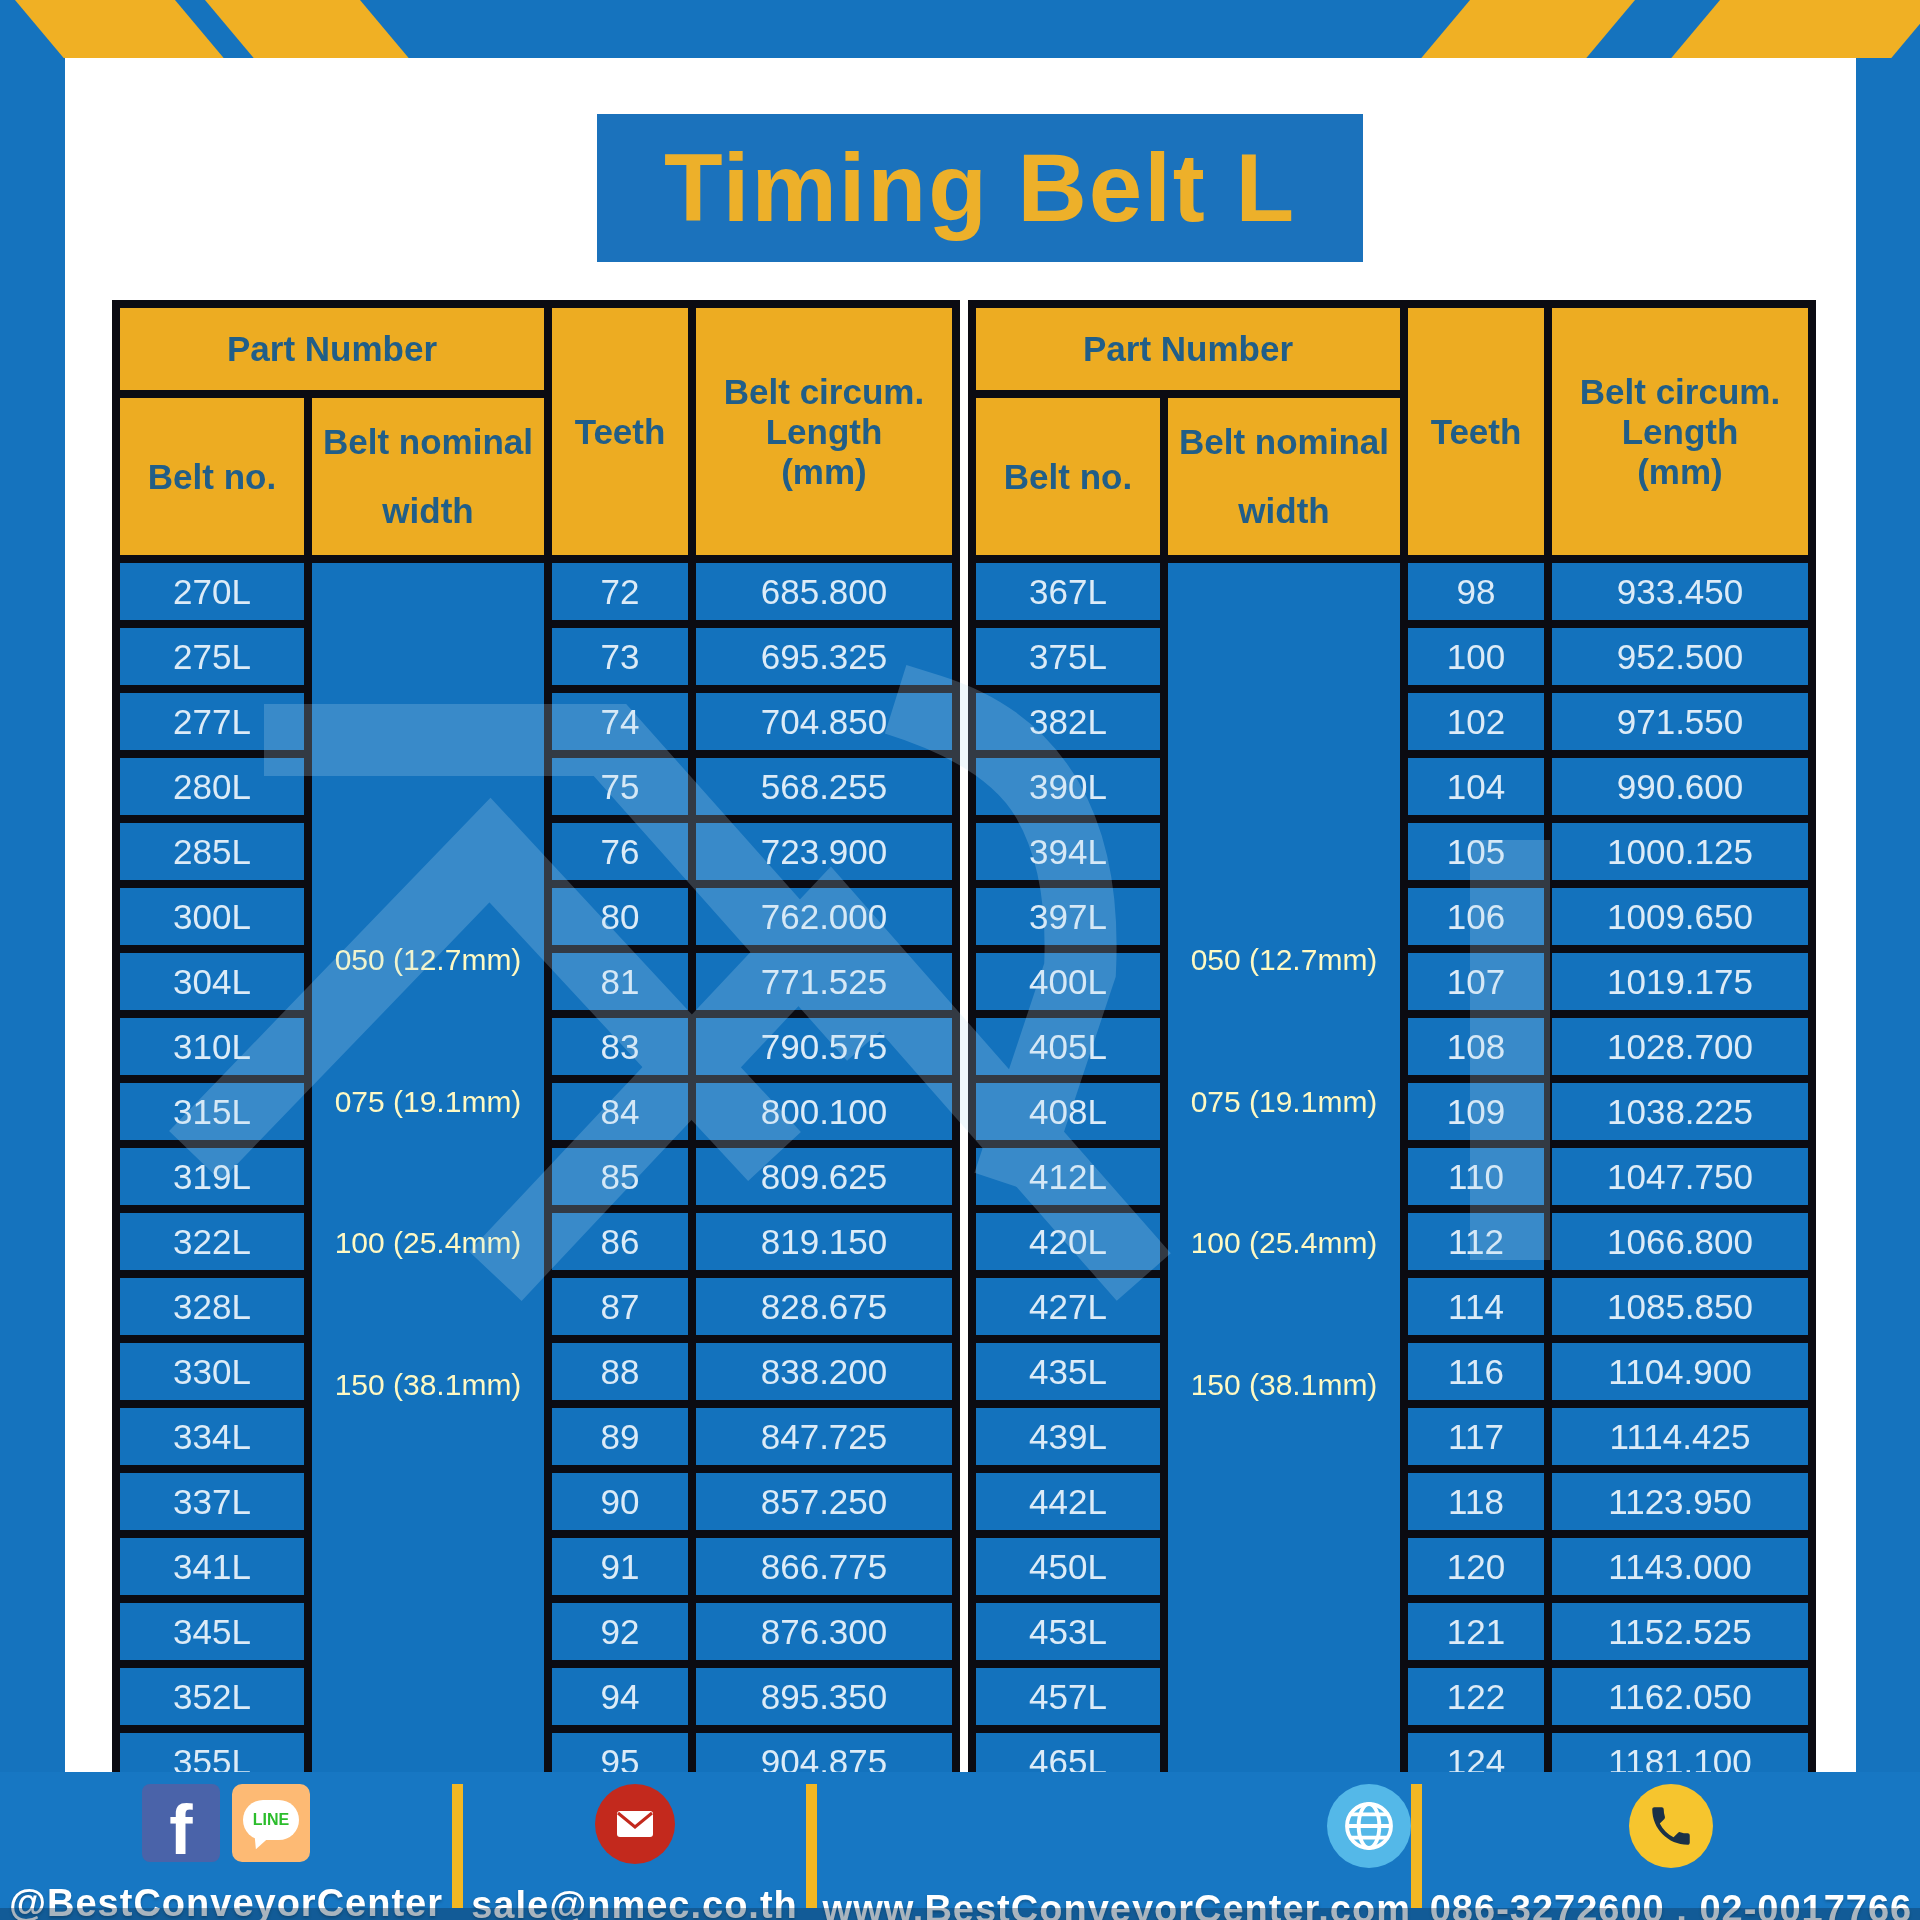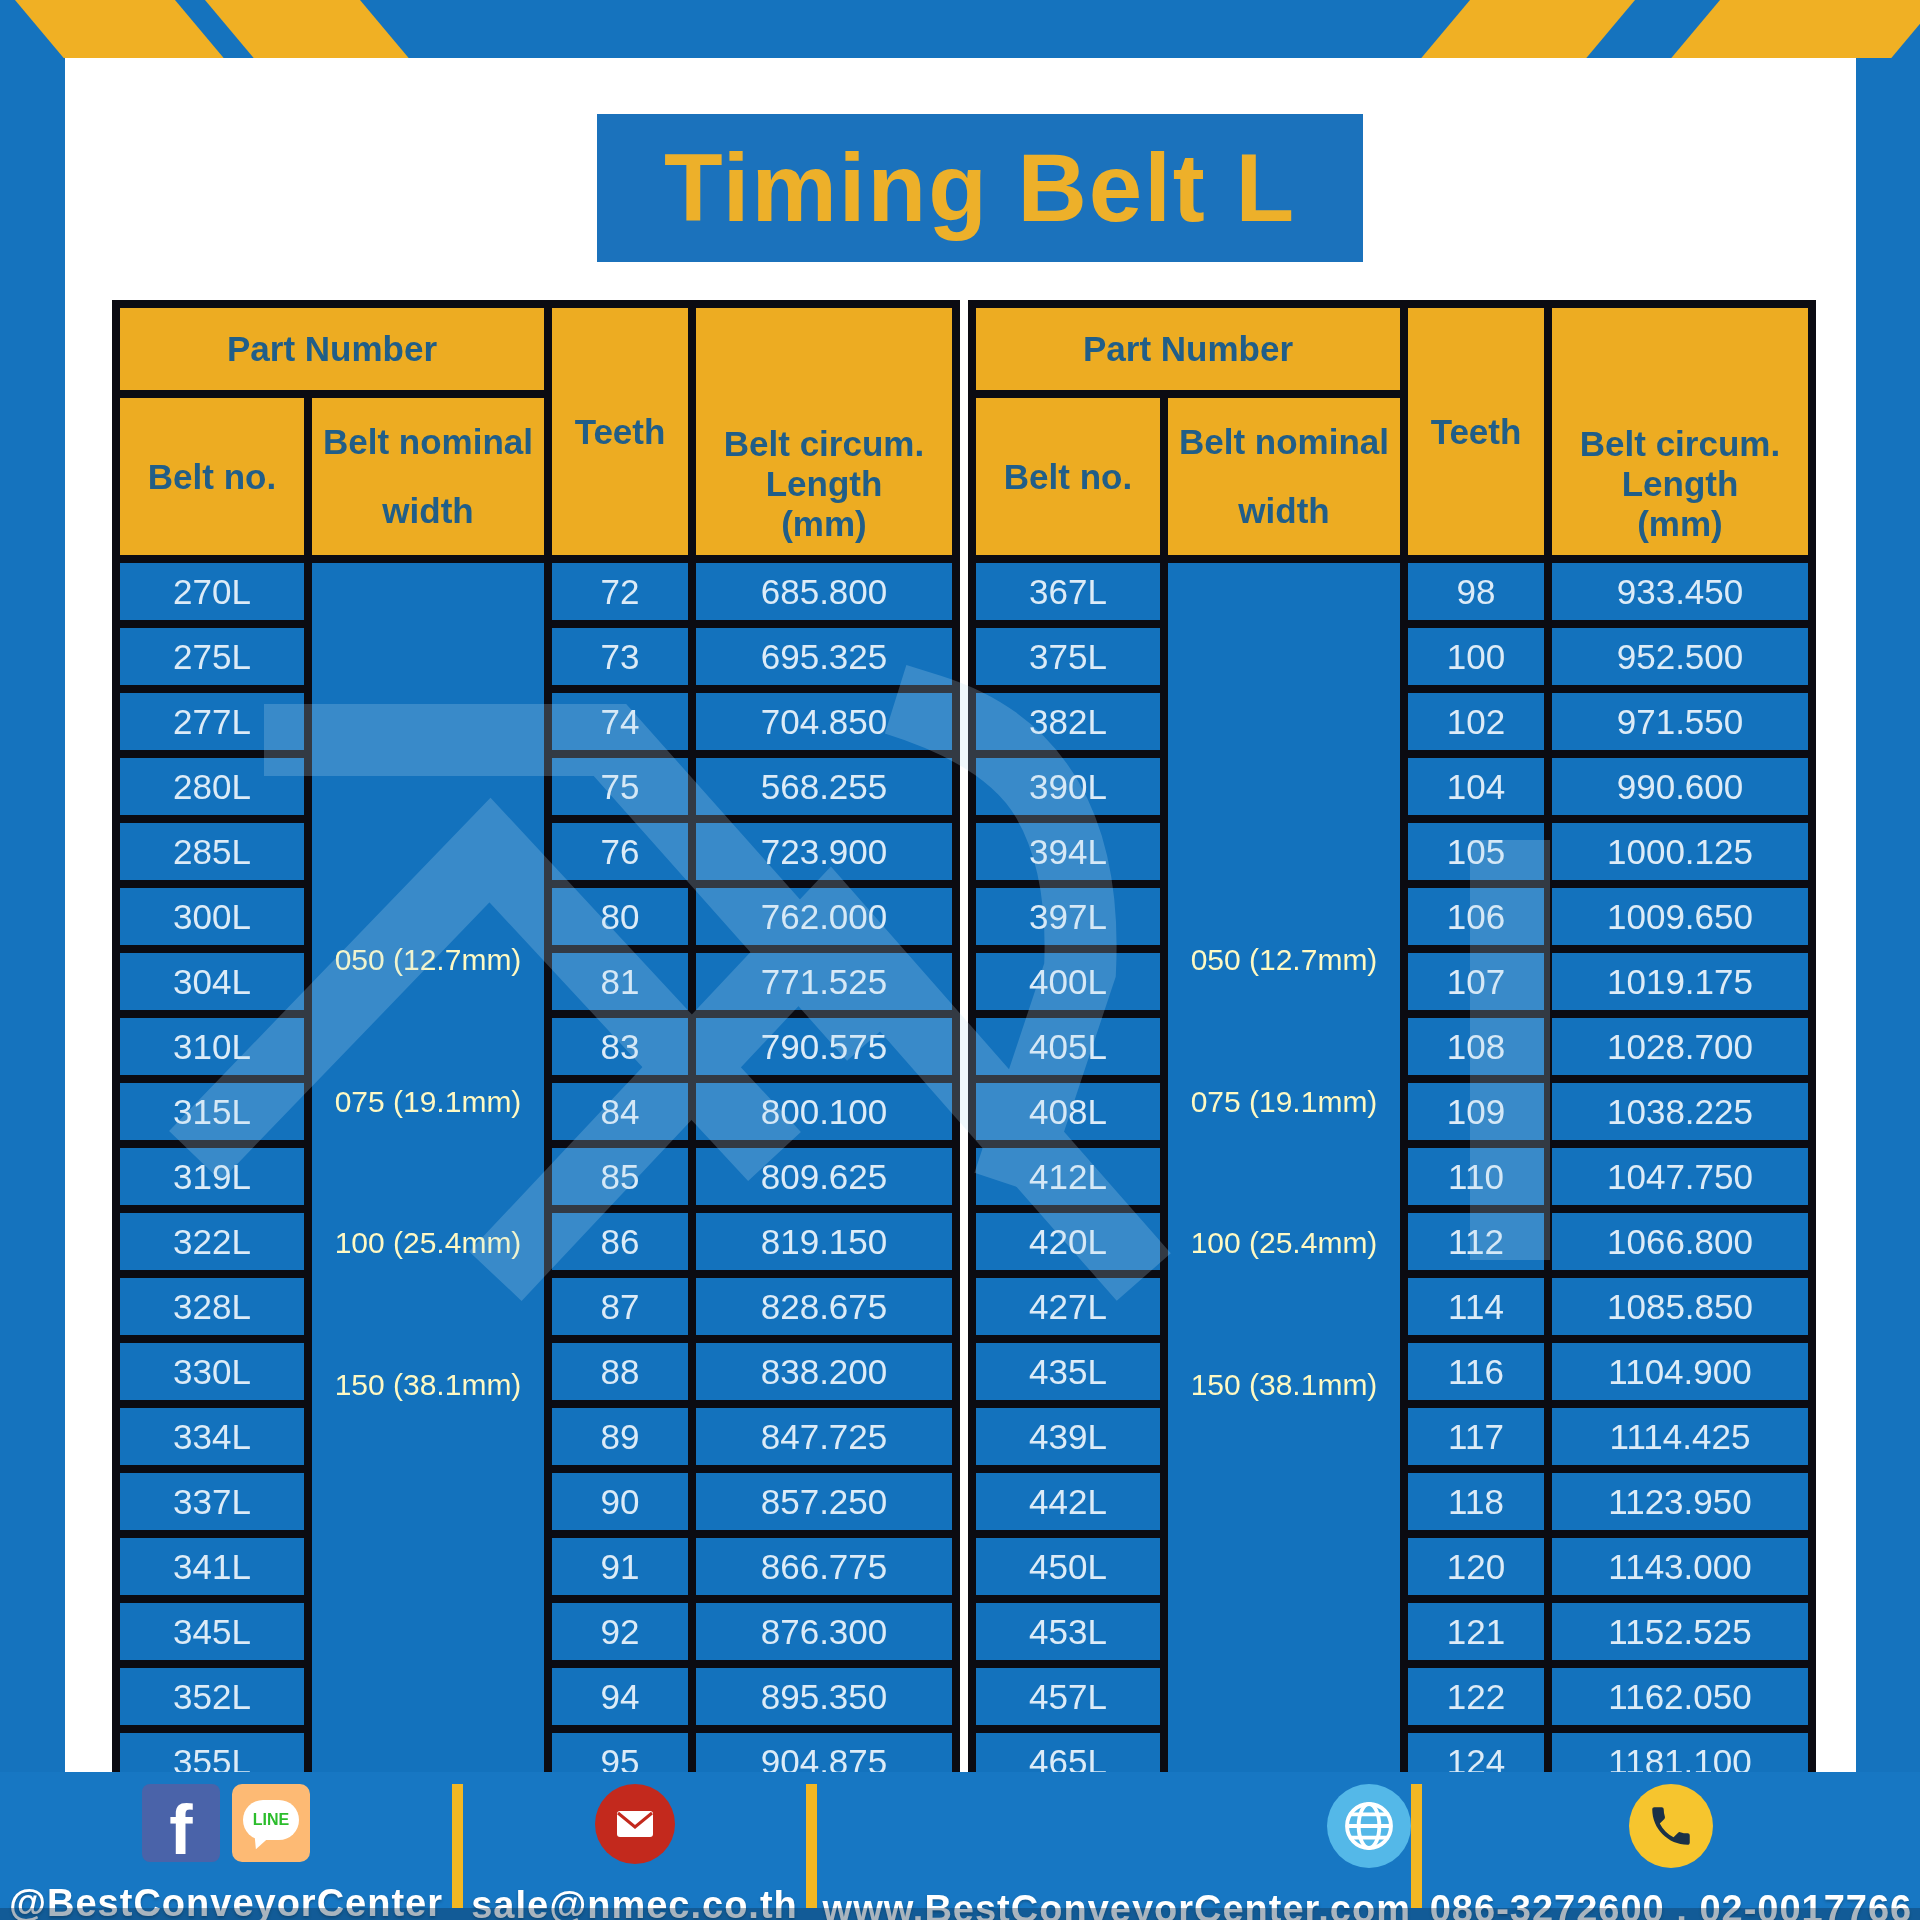--- a/index.html
+++ b/index.html
@@ -21,21 +21,21 @@
   .title-box h1{margin:0;font-size:96px;font-weight:bold;color:#EDB02A;letter-spacing:2px;}
 
   
   table.belt-table{position:absolute;top:300px;border-collapse:collapse;table-layout:fixed;width:840px;}
   #table-left{left:112px;}
   #table-right{left:968px;}
   .belt-table th,.belt-table td{border:8px solid #0B0B12;padding:0;text-align:center;}
   .belt-table thead th{background:#EDAC22;color:#215E88;font-weight:bold;font-size:35px;}
   .belt-table thead tr.hrow1 th{height:82px;}
   .belt-table thead tr.hrow2 th{height:157px;}
-  th.circum-header .circum-stack{display:flex;flex-direction:column;justify-content:flex-end;height:225px;padding:6px 0;}
+  th.circum-header .circum-stack{display:flex;flex-direction:column;justify-content:center;height:225px;padding:6px 0;}
   th.width-header .wrap2{display:block;width:220px;margin:0 auto;line-height:1.95;}
   .belt-table tbody td{background:#1372BD;color:#DCEBF7;font-size:35px;height:57px;}
   td.width-cell{position:relative;}
   .wlabel{position:absolute;left:0;right:0;text-align:center;transform:translateY(-50%);
           color:#fef9c3;font-size:30px;}
   .w0{top:30.7%}.w1{top:41.7%}.w2{top:52.6%}.w3{top:63.6%}
 
   
   .watermark{position:absolute;left:90px;top:590px;width:1500px;height:760px;opacity:0.22;
              pointer-events:none;z-index:5;}

